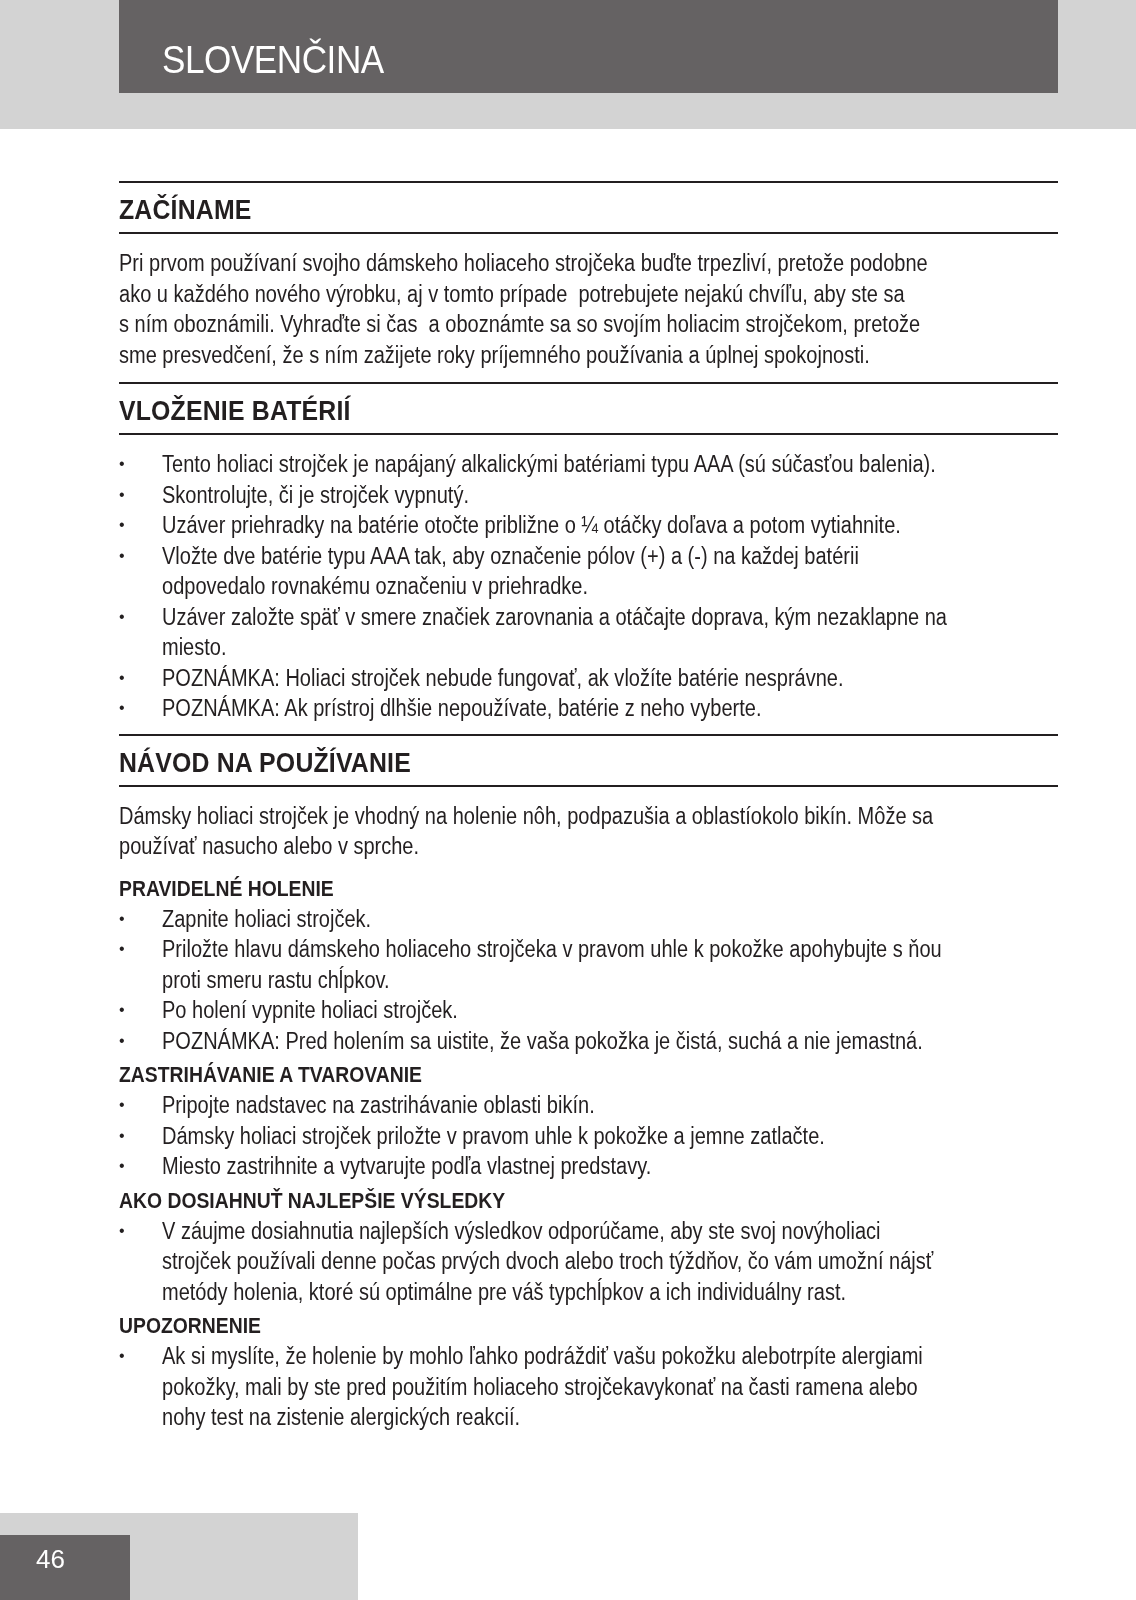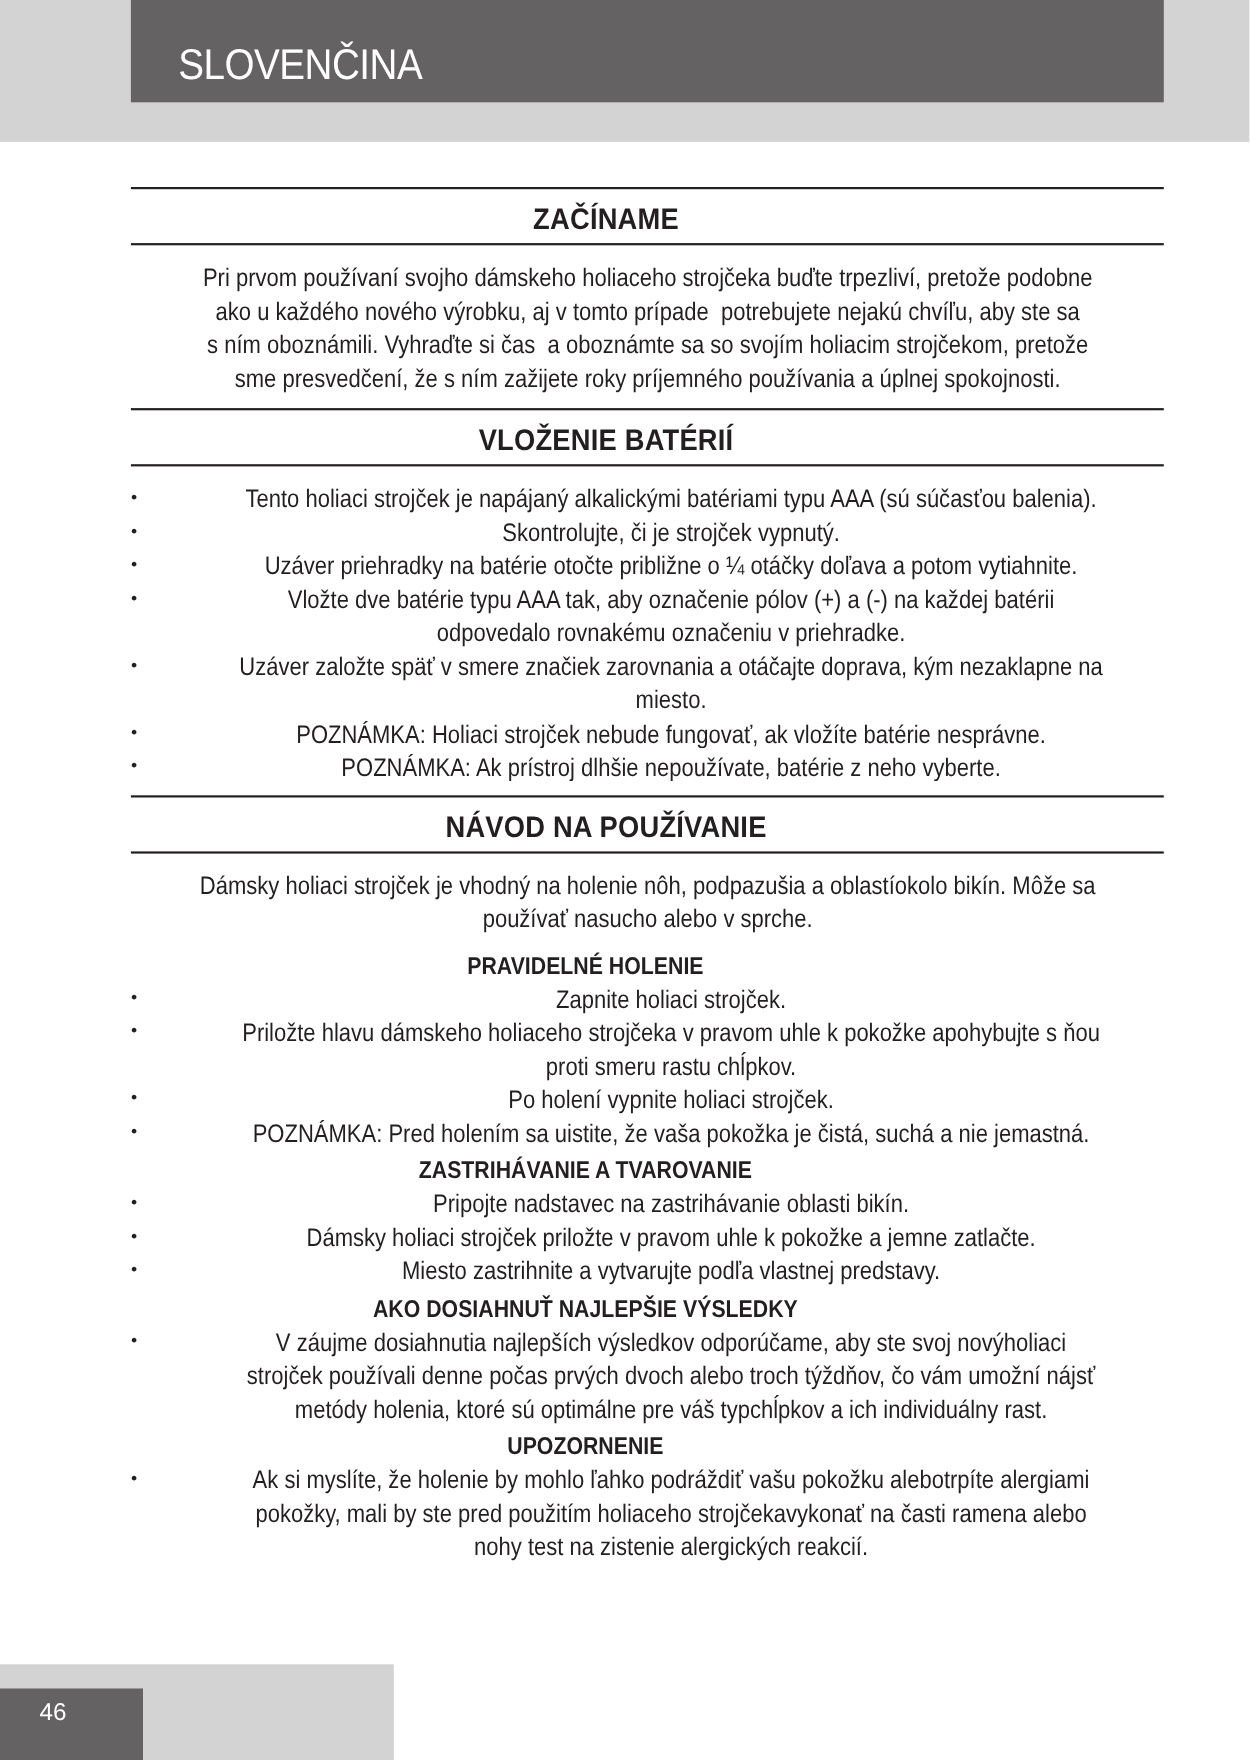--- a/index.html
+++ b/index.html
@@ -7,21 +7,21 @@
       width: 1136px; height: 1600px; position: relative; overflow: hidden;
       background: #ffffff; color: #231f20;
       font-family: "Liberation Sans", "DejaVu Sans", sans-serif;
     }
     .top-band { position: absolute; left: 0; top: 0; width: 1136px; height: 129px; background: #d3d3d3; }
     .title-box { position: absolute; left: 119px; top: 0; width: 939px; height: 93px; background: #656263; }
     .title-text {
       position: absolute; left: 162px; top: 38px; color: #ffffff;
       font-size: 39px; letter-spacing: -0.5px; transform: scaleX(0.9); transform-origin: left top;
     }
-    .content { position: absolute; left: 119px; top: 170px; width: 939px; text-align: center; }
+    .content { position: absolute; left: 119px; top: 181px; width: 939px; }
     .rule { height: 2px; background: #231f20; }
     .section-title {
       font-weight: bold; font-size: 27px; padding: 12px 0 6px 0; letter-spacing: 0.2px;
       transform: scaleX(0.92); transform-origin: left center; white-space: nowrap;
     }
     .para {
       font-size: 23px; line-height: 30.5px; margin: 14px 0 12px 0; white-space: pre-wrap;
       transform: scaleX(0.87); transform-origin: left top; width: 1080px;
     }
     ul.bullets { list-style: none; margin: 14px 0 10px 0; padding: 0; }
@@ -32,21 +32,21 @@
     ul.bullets li .txt {
       display: block; transform: scaleX(0.87); transform-origin: left top; width: 1030px;
     }
     .sub-title {
       font-weight: bold; font-size: 22px; line-height: 30px; margin-top: 4px;
       transform: scaleX(0.88); transform-origin: left top; white-space: nowrap;
     }
     ul.bullets.tight { margin: 0 0 2px 0; }
     .bottom-band { position: absolute; left: 0; top: 1513px; width: 358px; height: 87px; background: #d3d3d3; }
     .page-box { position: absolute; left: 0; top: 1535px; width: 130px; height: 65px; background: #656263; }
-    .page-num { position: absolute; left: 36px; top: 1544px; color: #ffffff; font-size: 22px; }
+    .page-num { position: absolute; left: 36px; top: 1544px; color: #ffffff; font-size: 26px; }
   </style>
 </head>
 <body>
 
 <div class="top-band"></div>
 <div class="title-box"></div>
 <div class="title-text">SLOVENČINA</div>
 
 <div class="content">
 

